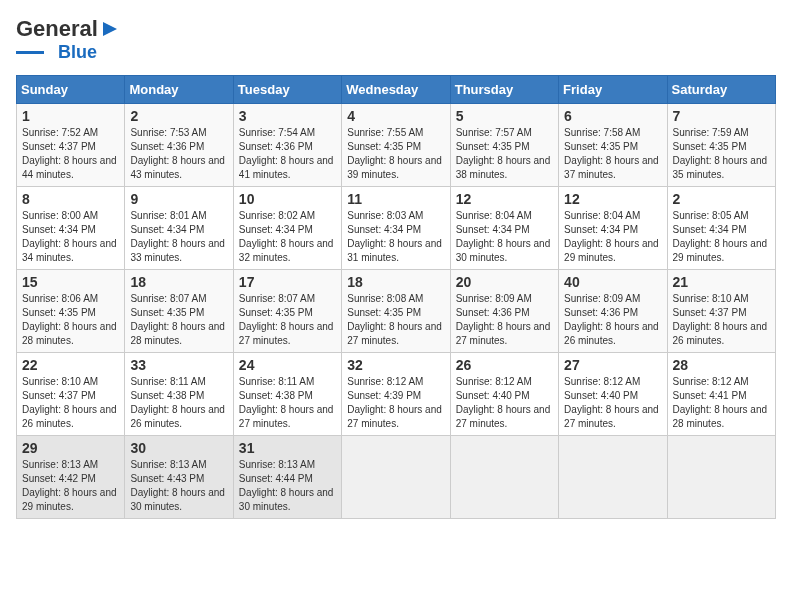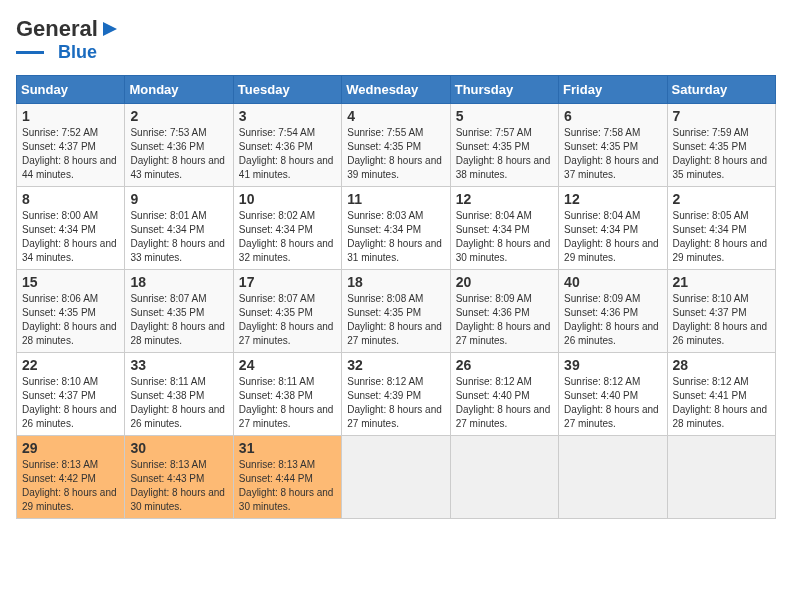--- a/index.html
+++ b/index.html
@@ -57,21 +57,21 @@
       vertical-align: top;
       padding: 4px 5px;
       width: 14.28%;
       min-height: 80px;
       background: #fff;
     }
     .calendar tbody tr:nth-child(odd) td {
       background: #f9f9f9;
     }
     .calendar tbody tr:last-child td {
-      background: #fdba74;
+      background: #e5e5e5;
     }
     .day-number {
       font-size: 14px;
       font-weight: bold;
       color: #333;
       display: block;
       margin-bottom: 2px;
     }
     .day-info {
       color: #333;
@@ -218,21 +218,21 @@
         </td>
         <td>
           <span class="day-number">32</span>
           <div class="day-info">Sunrise: 8:12 AM<br>Sunset: 4:39 PM<br>Daylight: 8 hours and 27 minutes.</div>
         </td>
         <td>
           <span class="day-number">26</span>
           <div class="day-info">Sunrise: 8:12 AM<br>Sunset: 4:40 PM<br>Daylight: 8 hours and 27 minutes.</div>
         </td>
         <td>
-          <span class="day-number">39</span>
+          <span class="day-number">27</span>
           <div class="day-info">Sunrise: 8:12 AM<br>Sunset: 4:40 PM<br>Daylight: 8 hours and 27 minutes.</div>
         </td>
         <td>
           <span class="day-number">28</span>
           <div class="day-info">Sunrise: 8:12 AM<br>Sunset: 4:41 PM<br>Daylight: 8 hours and 28 minutes.</div>
         </td>
       </tr>
       <tr>
         <td>
           <span class="day-number">29</span>

